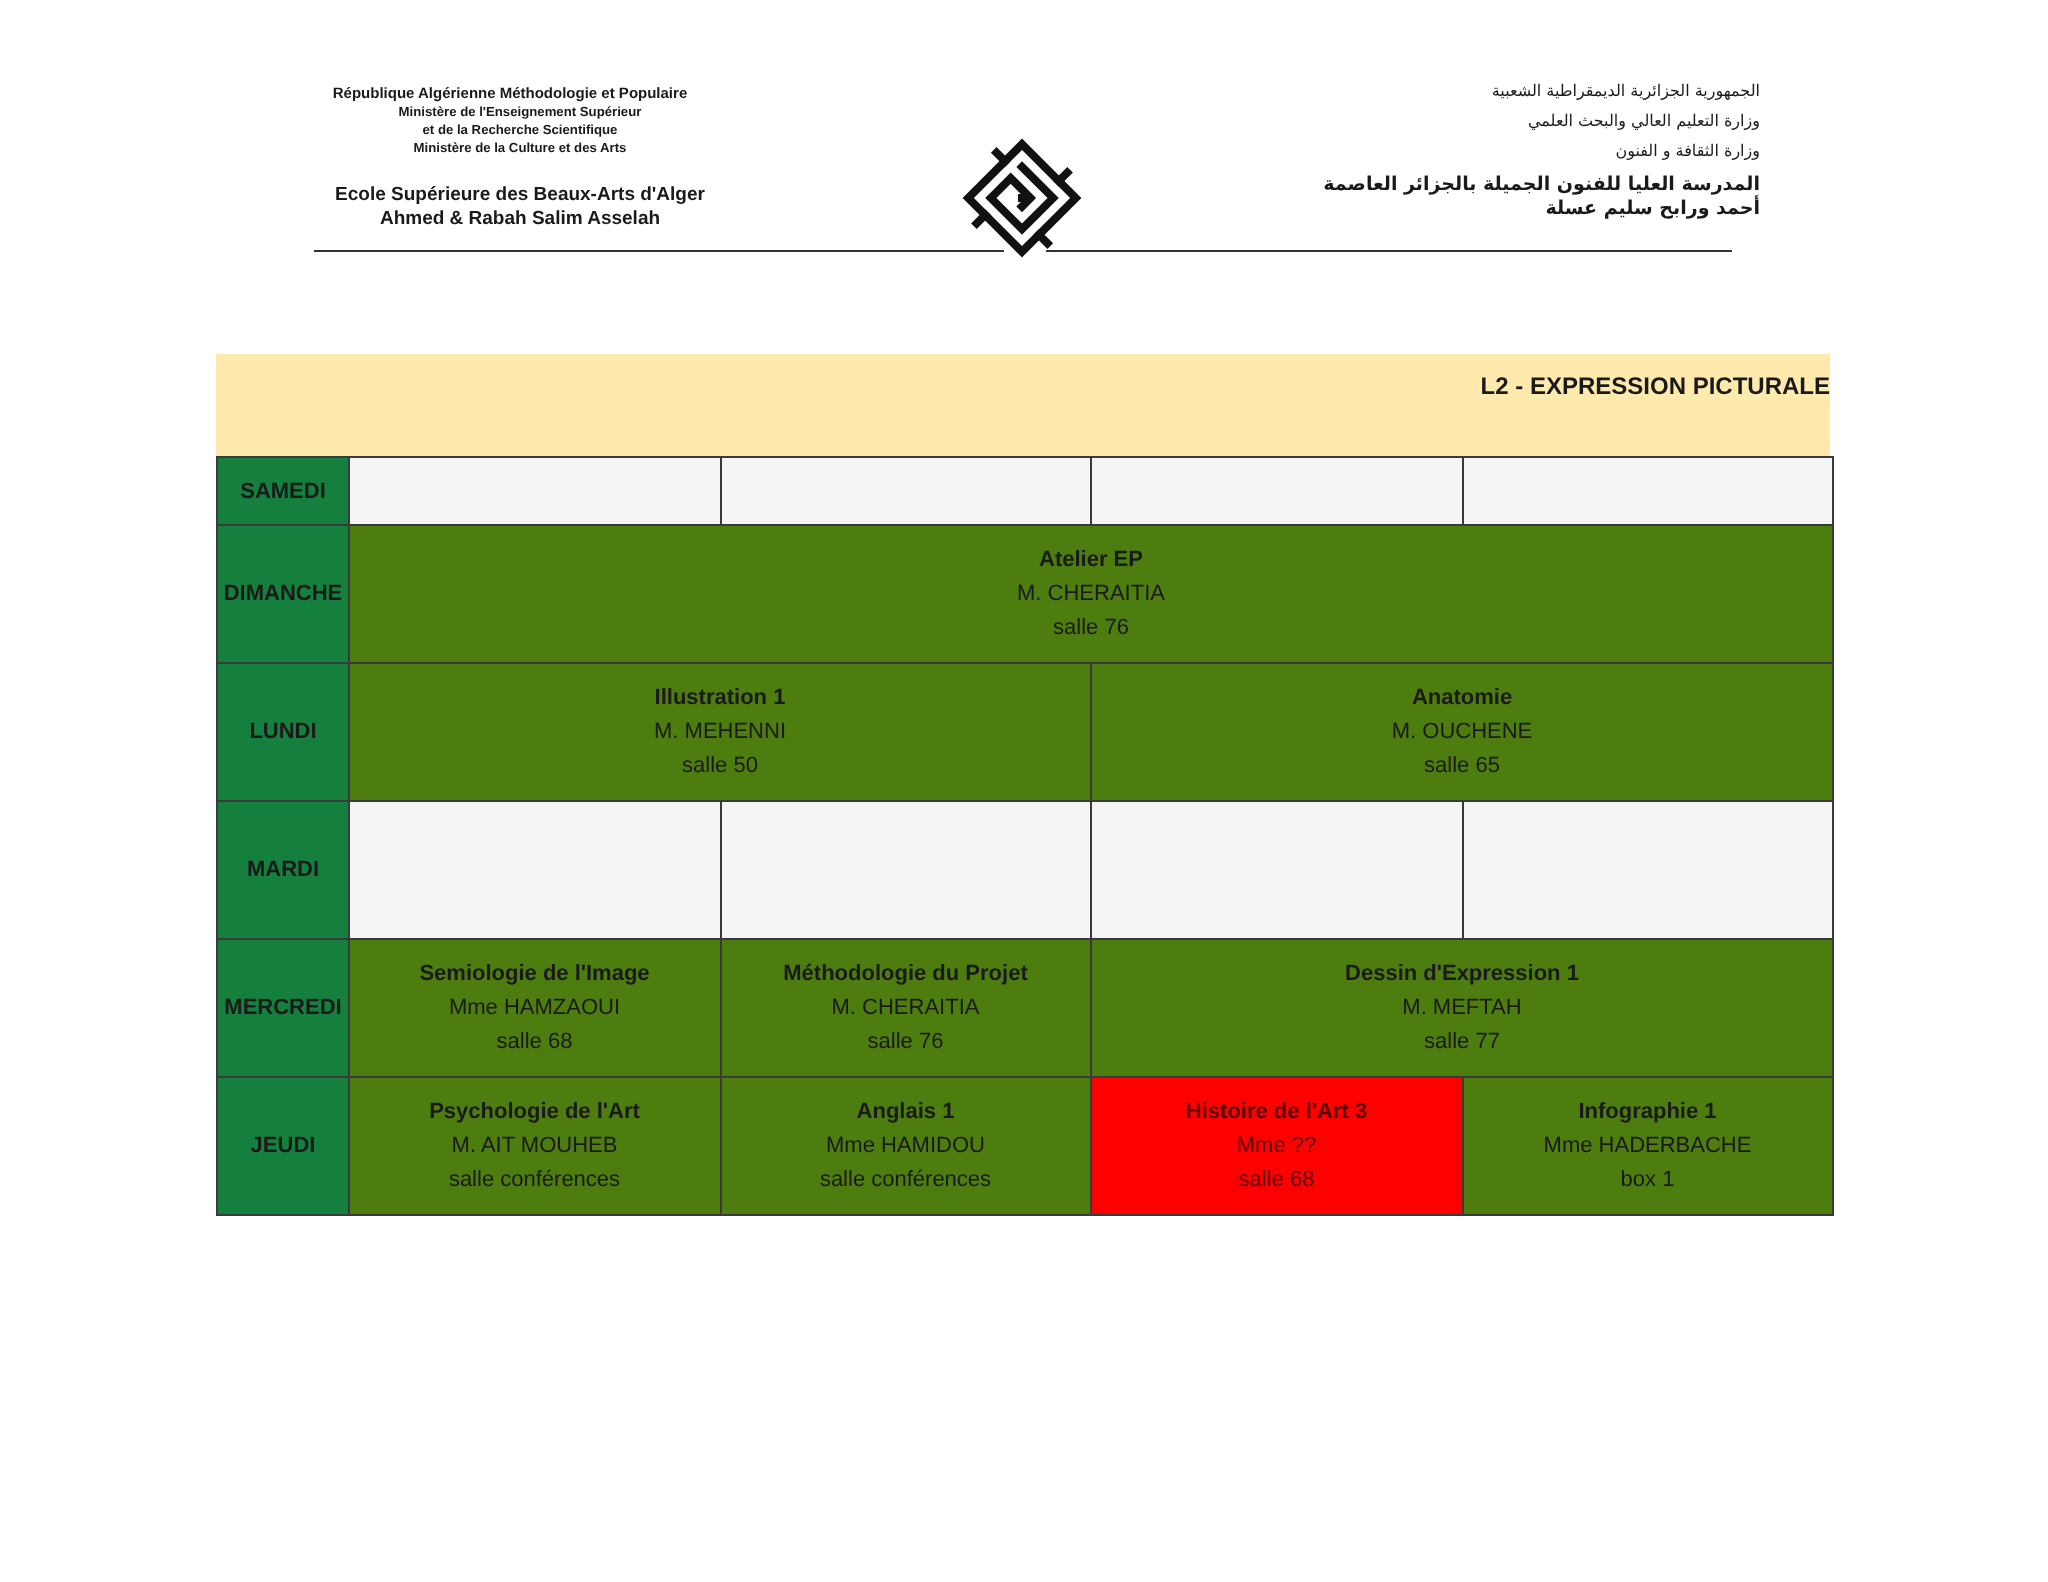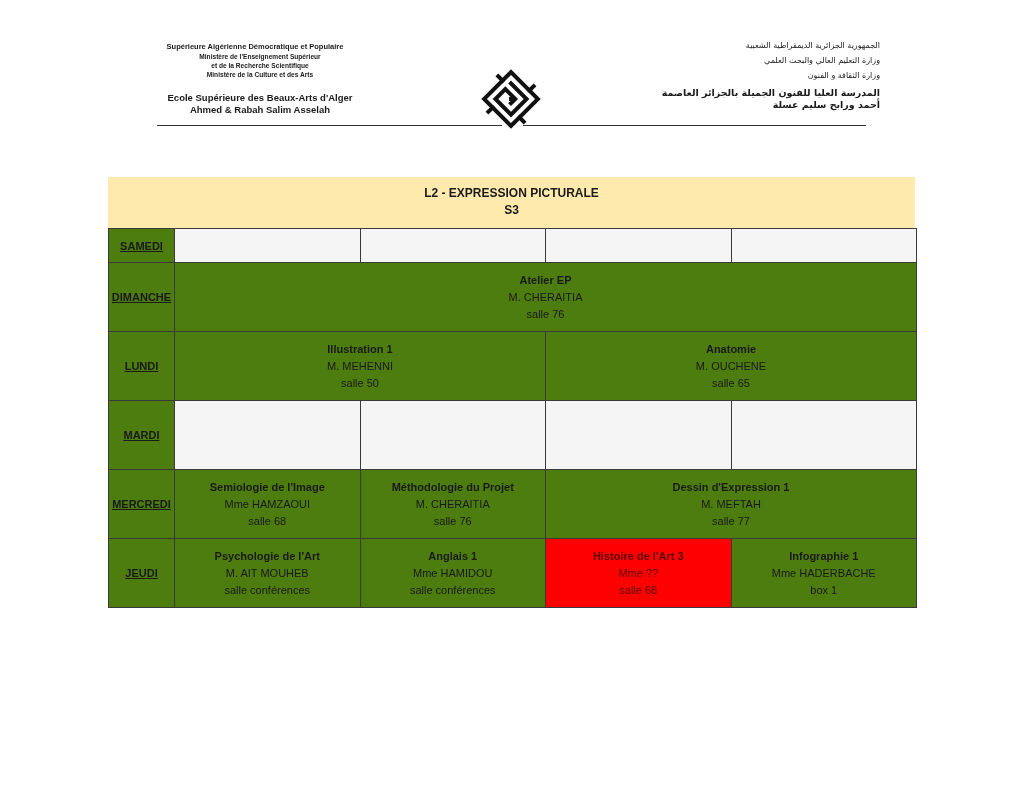--- a/index.html
+++ b/index.html
@@ -77,21 +77,21 @@
     }
 
     
     .title-band {
       position: absolute;
       left: 108px;
       top: 177px;
       width: 807px;
       height: 51px;
       background: #ffeaae;
-      text-align: center;
+      text-align: right;
     }
     .title-band .t1 {
       font-size: 12px;
       font-weight: bold;
       margin-top: 8px;
       line-height: 16px;
     }
     .title-band .t2 {
       font-size: 12px;
       font-weight: bold;
@@ -119,38 +119,37 @@
       border-top: none !important;
       border-left: none !important;
       background: #ffffff;
     }
     th.slot {
       background: #e2e2e2;
       font-weight: bold;
       height: 33px;
     }
     td.day {
-      background: #4d7c0f;
+      background: #15803d;
       font-weight: bold;
       font-size: 11px;
-      text-decoration: underline;
     }
     tr.short td { height: 33px; }
     tr.tall td { height: 68px; }
     td.empty { background: #f5f5f5; }
     td.course { background: #4d7c0f; line-height: 17px; }
     td.course .c-title { font-weight: bold; }
     td.course.alert { background: #ff0000; }
     td.course.alert span { color: #5a0000; }
   </style>
 </head>
 <body>
 
 <div class="head-left">
-  <div class="l1">Supérieure Algérienne Démocratique et Populaire</div>
+  <div class="l1">République Algérienne Méthodologie et Populaire</div>
   <div class="l2">Ministère de l'Enseignement Supérieur</div>
   <div class="l2">et de la Recherche Scientifique</div>
   <div class="l2">Ministère de la Culture et des Arts</div>
   <div class="school">Ecole Supérieure des Beaux-Arts d'Alger</div>
   <div class="school" style="margin-top:0">Ahmed &amp; Rabah Salim Asselah</div>
 </div>
 
 <div class="logo">
   <svg width="66" height="66" viewBox="0 0 66 66">
     <g transform="rotate(45 33 33)" fill="none" stroke="#111" stroke-width="4" stroke-linecap="square">
@@ -171,21 +170,20 @@
   <div class="r1">وزارة الثقافة و الفنون</div>
   <div class="school">المدرسة العليا للفنون الجميلة بالجزائر العاصمة</div>
   <div class="school" style="margin-top:0">أحمد ورابح سليم عسلة</div>
 </div>
 
 <div class="head-rule left"></div>
 <div class="head-rule right"></div>
 
 <div class="title-band">
   <div class="t1">L2 - EXPRESSION PICTURALE</div>
-  <div class="t2">S3</div>
 </div>
 
 <table class="schedule">
   <colgroup>
     <col class="daycol">
       <col class="slotcol">
       <col class="slotcol">
       <col class="slotcol">
       <col class="slotcol">
   </colgroup>

